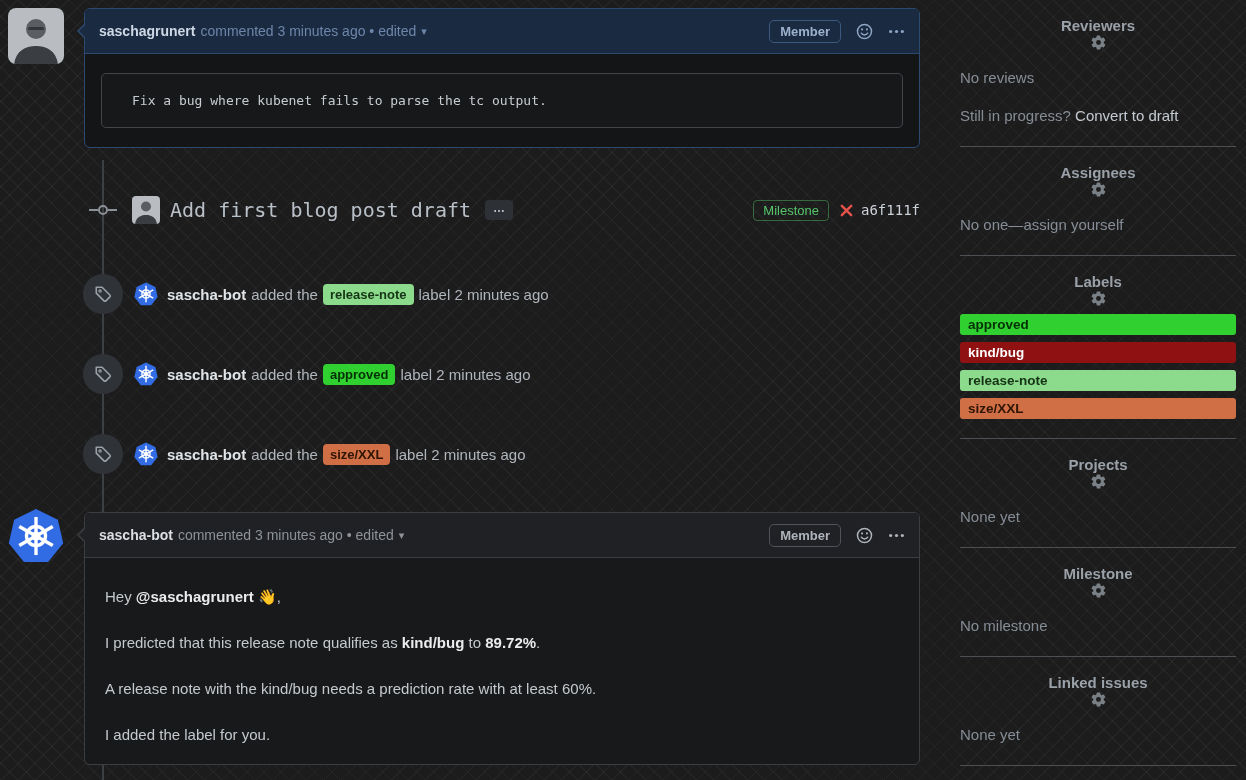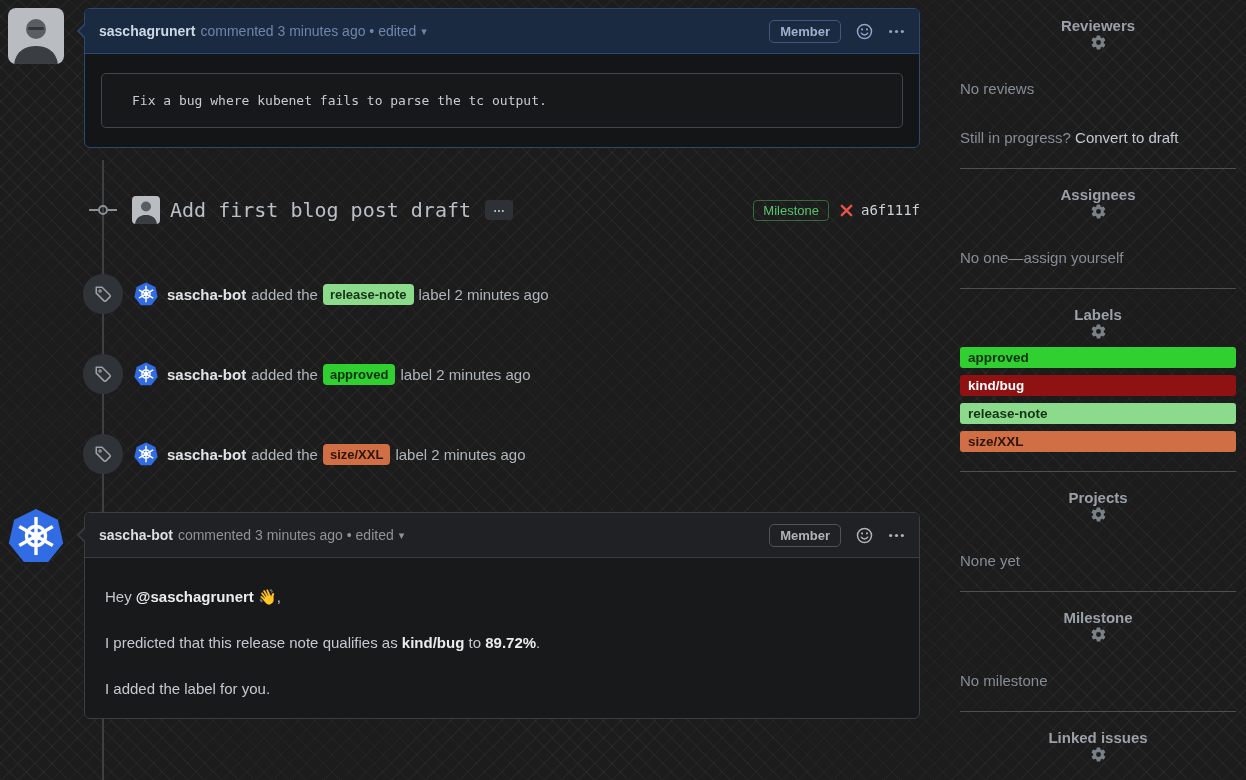--- a/index.html
+++ b/index.html
@@ -85,21 +85,21 @@
   .chip { font-size:13px; font-weight:bold; padding:3px 7px; border-radius:4px; cursor:pointer; }
 
   .cmt2-wrap { position:relative; margin-top:38px; }
 
   
   .sidebar { flex:1; padding:0 10px 0 24px; }
   .side-section { padding:17px 0 19px; border-bottom:1px solid #4c4f53; }
   .side-title-row { display:flex; align-items:center; justify-content:space-between;flex-direction:column; }
   .side-title { font-size:15px; font-weight:bold; color:#9aa1a8; }
   .gear { color:#7a8186; display:flex; cursor:pointer; }
-  .side-muted { font-size:15px; color:#868d95; margin-top:26px; line-height:23px; }
+  .side-muted { font-size:15px; color:#868d95; margin-top:15px; line-height:23px; }
   .side-link { color:#c4cad1; cursor:pointer;text-align:center; }
   .side-label-bar { height:21px; line-height:21px; border-radius:3px; padding:0 8px; font-size:13.5px;
     font-weight:bold; margin-top:7px; cursor:pointer; }
   .labels-list { margin-top:3px; }
 </style>
 </head>
 <body>
 
 <div class="main">
   <div class="rail"></div>
@@ -296,20 +296,21 @@
               <circle cx="2.5" cy="8" r="1.5"></circle>
                 <circle cx="8" cy="8" r="1.5"></circle>
                 <circle cx="13.5" cy="8" r="1.5"></circle>
             </svg>
           </span>
         </div>
       </div>
       <div class="cmt-body2">
         <p><span>Hey </span><span class="mention">@saschagrunert</span> <span class="wave">👋</span><span>,</span></p>
         <p><span>I predicted that this release note qualifies as </span><b>kind/bug</b><span> to </span><b>89.72%</b><span>.</span></p>
+        <p>A release note with the kind/bug needs a prediction rate with at least 60%.</p>
         <p>I added the label for you.</p>
       </div>
     </div>
   </div>
 </div>
 
 <div class="sidebar">
 
   <div class="side-section">
     <div class="side-title-row">

